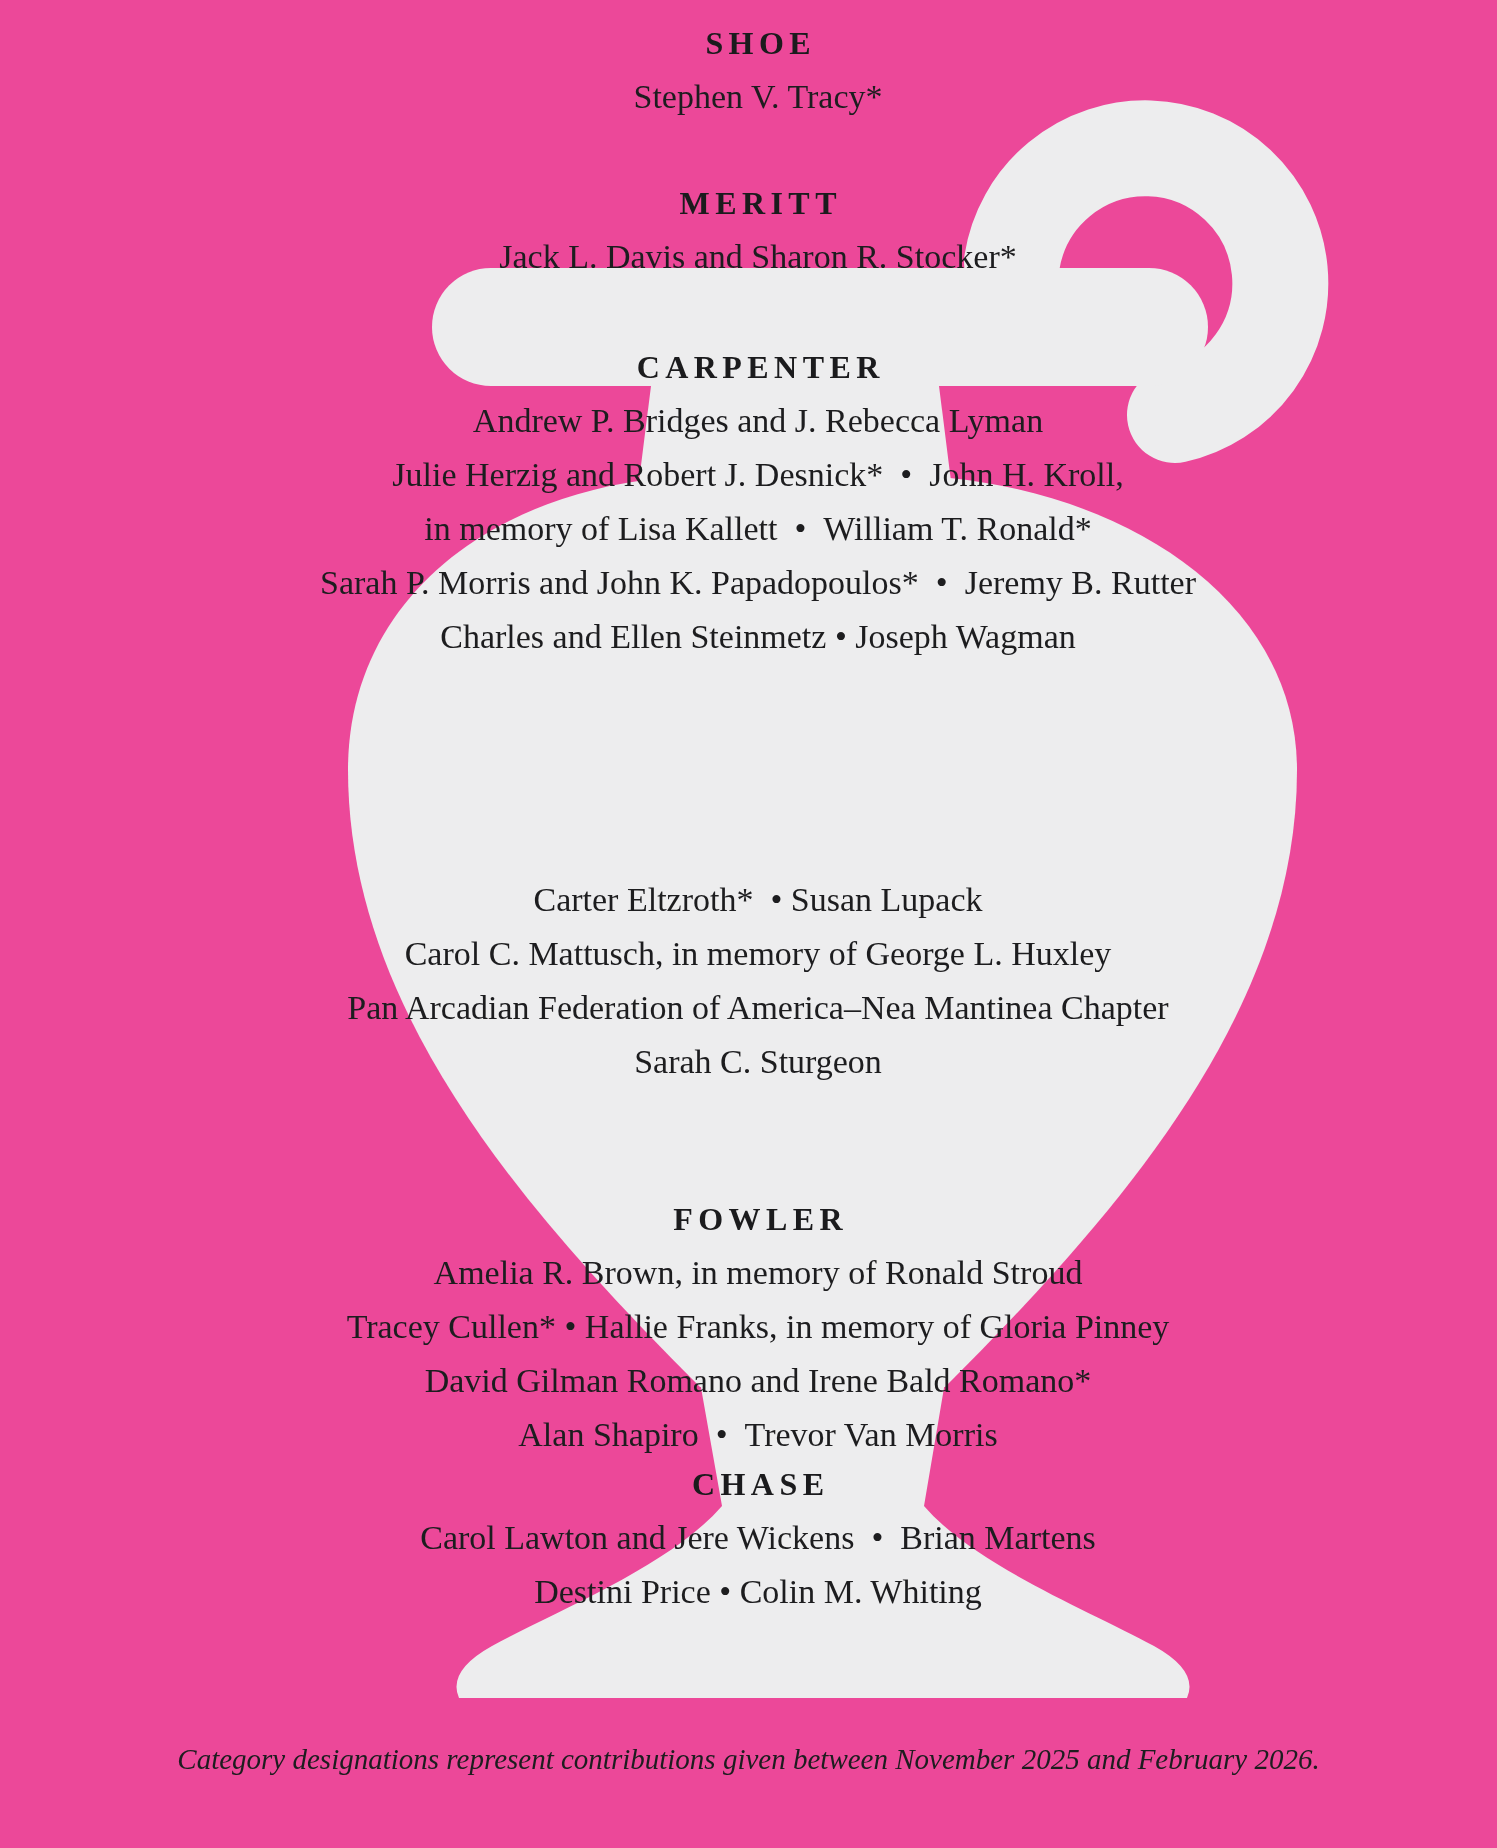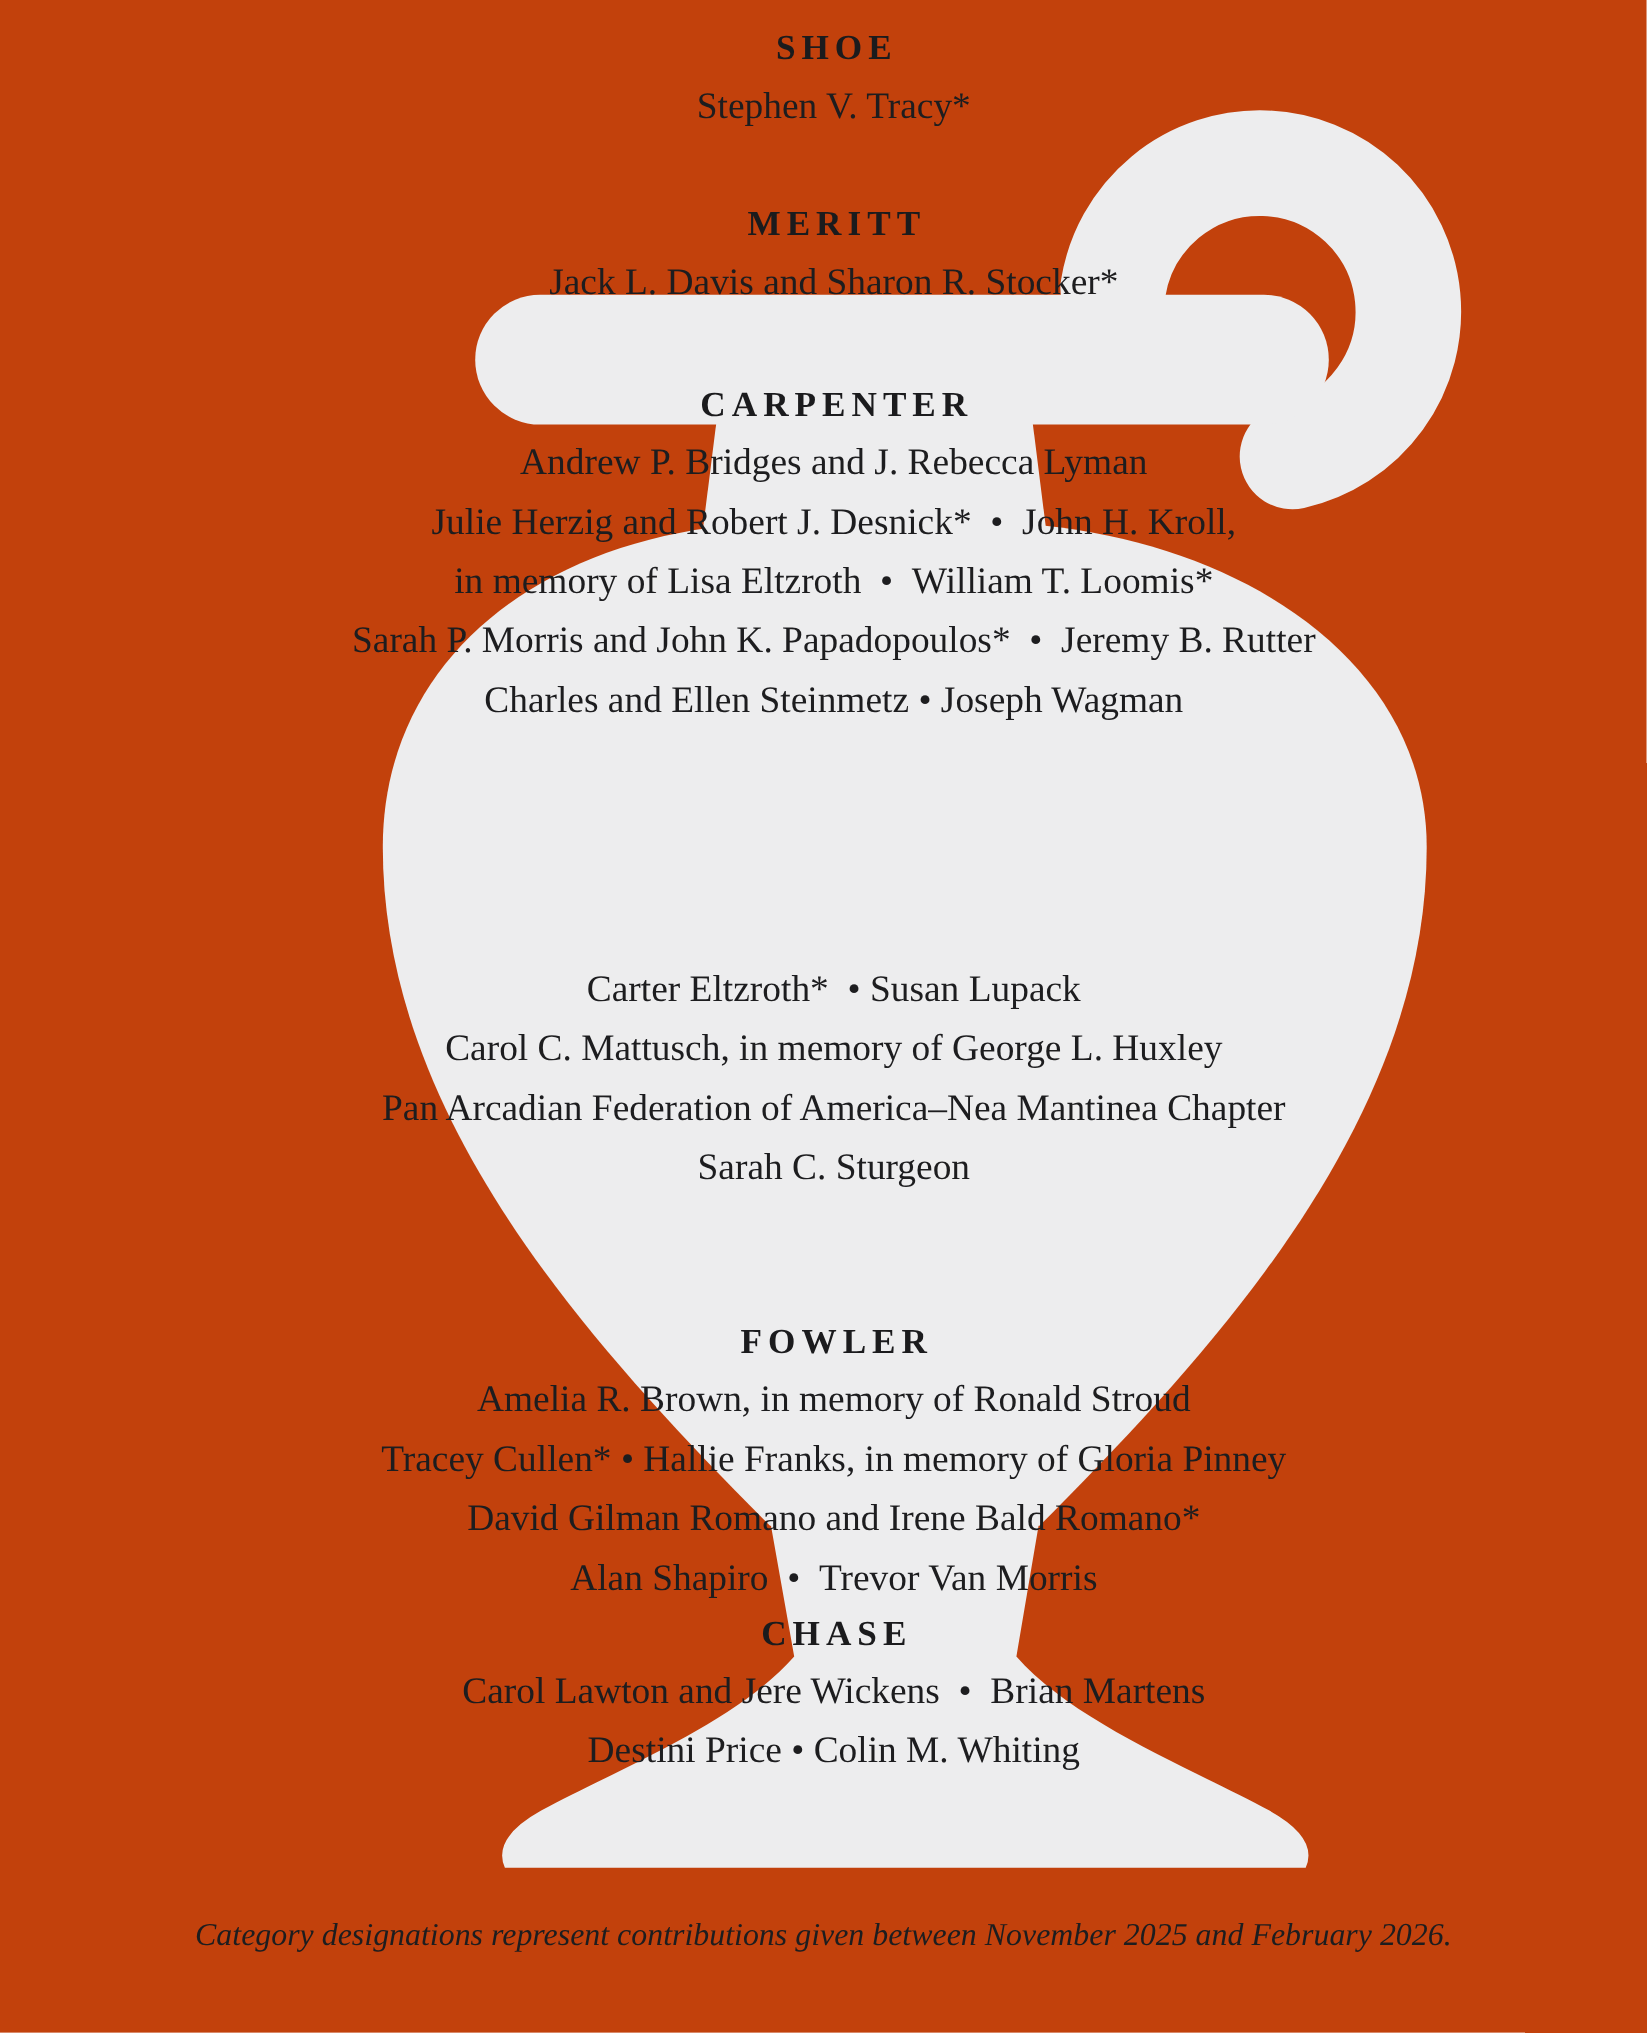--- a/index.html
+++ b/index.html
@@ -1,20 +1,20 @@
 <!DOCTYPE html>
 <html><head>
 <meta charset="utf-8">
 <style>
   html,body{margin:0;padding:0;background:#ffffff;}
   .page{
     position:relative;
     width:1497px;
     height:1848px;
-    background:#c2410c;
+    background:#ec4899;
     overflow:hidden;
     font-family:"Liberation Serif","DejaVu Serif",serif;
     color:#1d1d1f;
   }
   .watermark{
     position:absolute;
     left:0; top:0;
     z-index:0;
   }
   .section{
@@ -88,21 +88,21 @@
 
   <div class="section" style="top:176px">
     <div class="category-heading">MERITT</div>
     <div class="donor-line">Jack L. Davis and Sharon R. Stocker*</div>
   </div>
 
   <div class="section" style="top:340px">
     <div class="category-heading">CARPENTER</div>
     <div class="donor-line">Andrew P. Bridges and J. Rebecca Lyman</div>
     <div class="donor-line">Julie Herzig and Robert J. Desnick* • John H. Kroll,</div>
-    <div class="donor-line">in memory of Lisa Eltzroth • William T. Loomis*</div>
+    <div class="donor-line">in memory of Lisa Kallett • William T. Ronald*</div>
     <div class="donor-line">Sarah P. Morris and John K. Papadopoulos* • Jeremy B. Rutter</div>
     <div class="donor-line">Charles and Ellen Steinmetz • Joseph Wagman</div>
   </div>
 
 
   <div class="section" style="top:873px">
     <div class="donor-line">Carter Eltzroth* • Susan Lupack</div>
     <div class="donor-line">Carol C. Mattusch, in memory of George L. Huxley</div>
     <div class="donor-line">Pan Arcadian Federation of America–Nea Mantinea Chapter</div>
     <div class="donor-line">Sarah C. Sturgeon</div>

